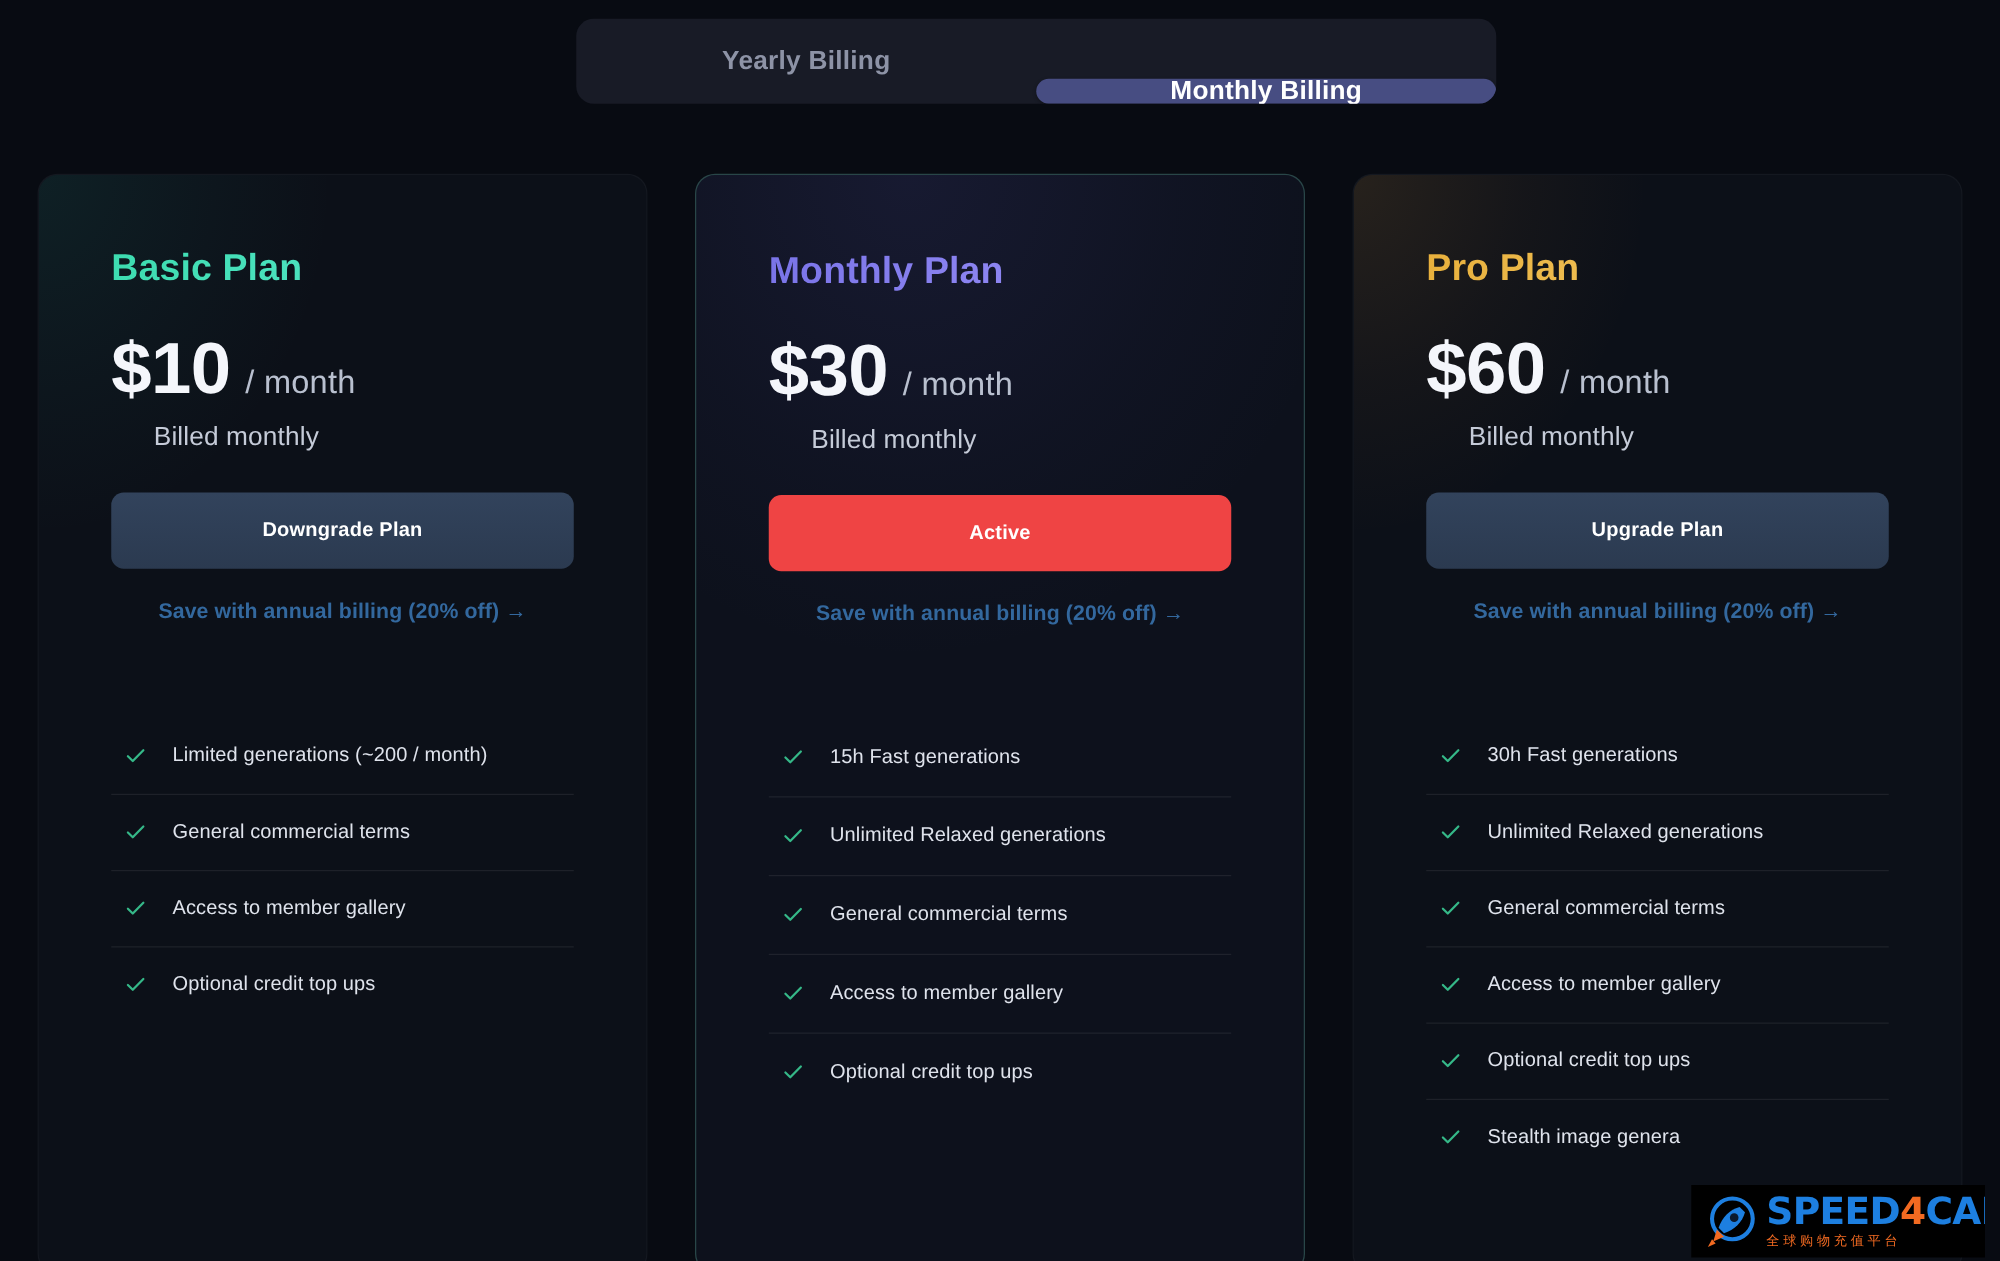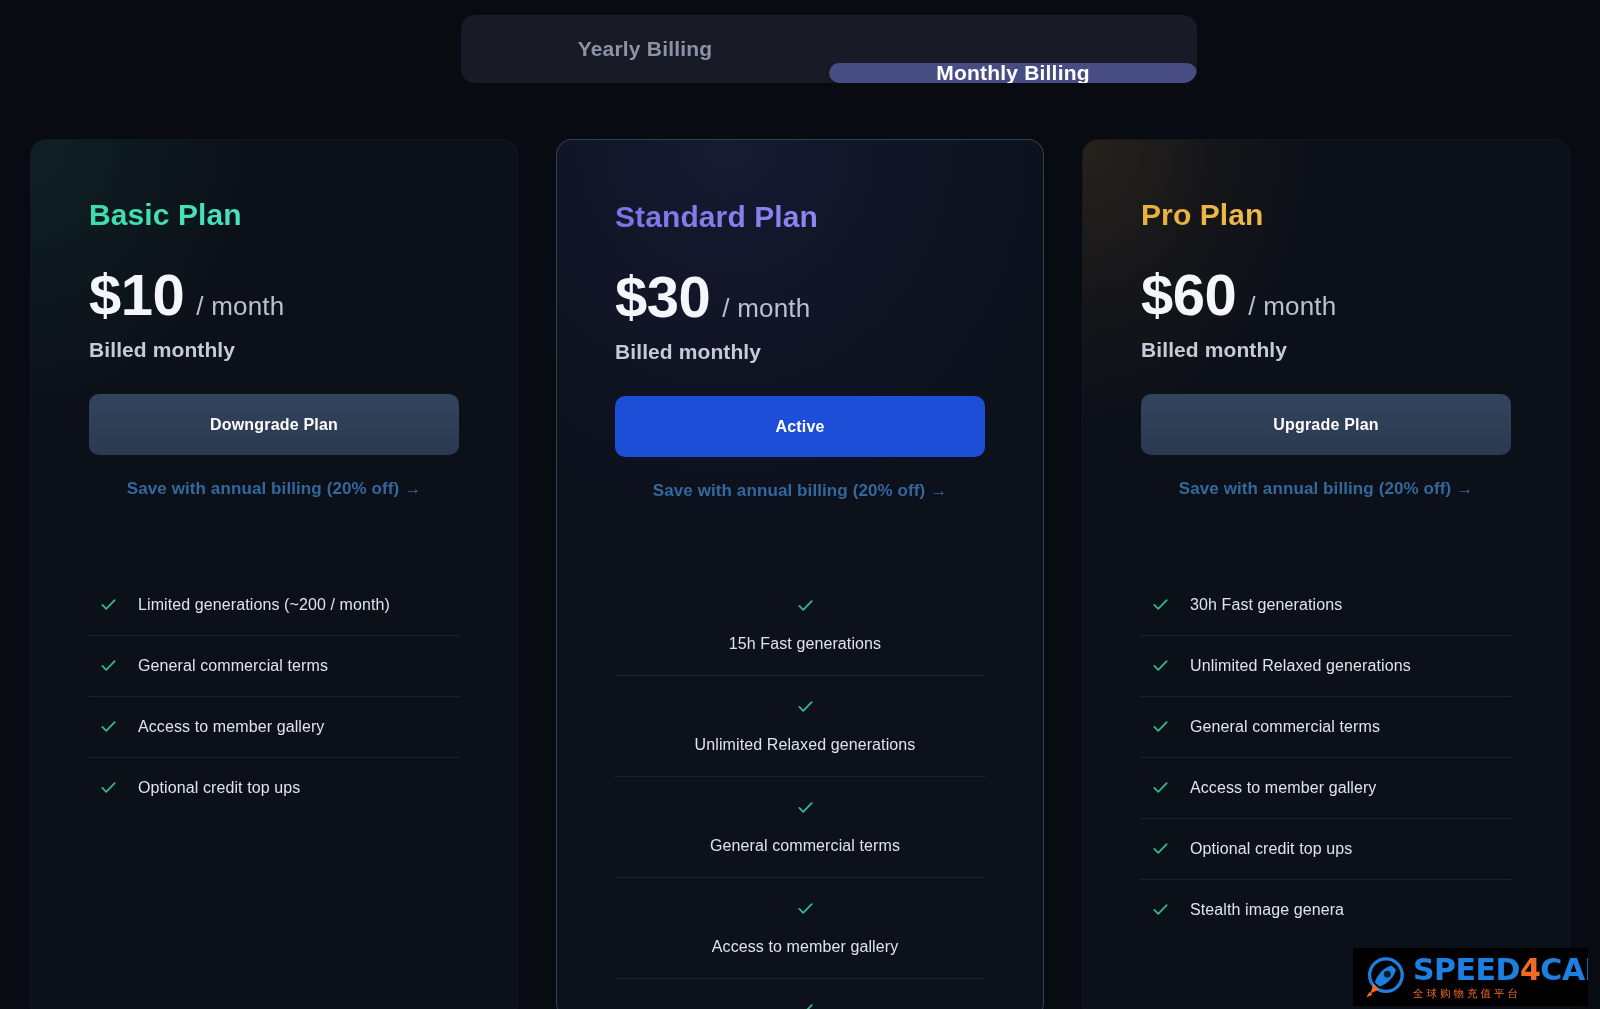--- a/index.html
+++ b/index.html
@@ -176,24 +176,25 @@
 
   .price-period {
     font-size: 26px;
     font-weight: 400;
     color: #b9c0cf;
     letter-spacing: 0.2px;
   }
 
   .billed-note {
     font-size: 21px;
-    font-weight: 700;
+    font-weight: 400;
     color: #c5cbd8;
     letter-spacing: 0.1px;
     margin-bottom: 32px;
+    margin-left: 34px;
   }
 
   
   .cta-btn {
     display: block;
     width: 100%;
     height: 61px;
     border: none;
     border-radius: 10px;
     font-family: inherit;
@@ -203,21 +204,21 @@
     color: #ffffff;
     cursor: pointer;
     background: #2c3c54;
   }
 
   .cta-btn.neutral {
     background: linear-gradient(180deg, #32435c 0%, #2b3a50 100%);
   }
 
   .cta-btn.active-btn {
-    background: #1d4ed8;
+    background: #ef4444;
   }
 
   .annual-link {
     display: block;
     text-align: center;
     margin-top: 24px;
     font-size: 17px;
     font-weight: 600;
     color: #33689e;
     letter-spacing: 0.1px;
@@ -252,21 +253,21 @@
   .feature-text {
     font-size: 16px;
     font-weight: 500;
     color: #dfe3ec;
     letter-spacing: 0.1px;
     white-space: nowrap;
   }
 
   
   .plan-card.standard .features { margin-top: 74px; }
-  .plan-card.standard .feature-row { padding: 21px 0 22px 10px; flex-direction: column; }
+  .plan-card.standard .feature-row { padding: 21px 0 22px 10px; }
   .plan-card.pro .features { margin-top: 76px; }
 
   
   .watermark {
     position: absolute;
     right: 12px;
     bottom: 3px;
     width: 235px;
     height: 58px;
     background: #000000;
@@ -358,21 +359,21 @@
               <path d="M3.5 10.5 L7.6 14.5 L16.5 5.5" stroke="#35b888" stroke-width="1.9" stroke-linecap="round" stroke-linejoin="round"></path>
             </svg>
           <span class="feature-text">Optional credit top ups</span>
         </div>
       </div>
     </div>
   </div>
 
   <div class="plan-card standard">
     <div class="card-inner">
-      <div class="plan-name standard-name">Standard Plan</div>
+      <div class="plan-name standard-name">Monthly Plan</div>
 
       <div class="price-row">
         <span class="price-amount">$30</span>
         <span class="price-period">/ month</span>
       </div>
 
       <div class="billed-note">Billed monthly</div>
 
       <button class="cta-btn active-btn">Active</button>
 

